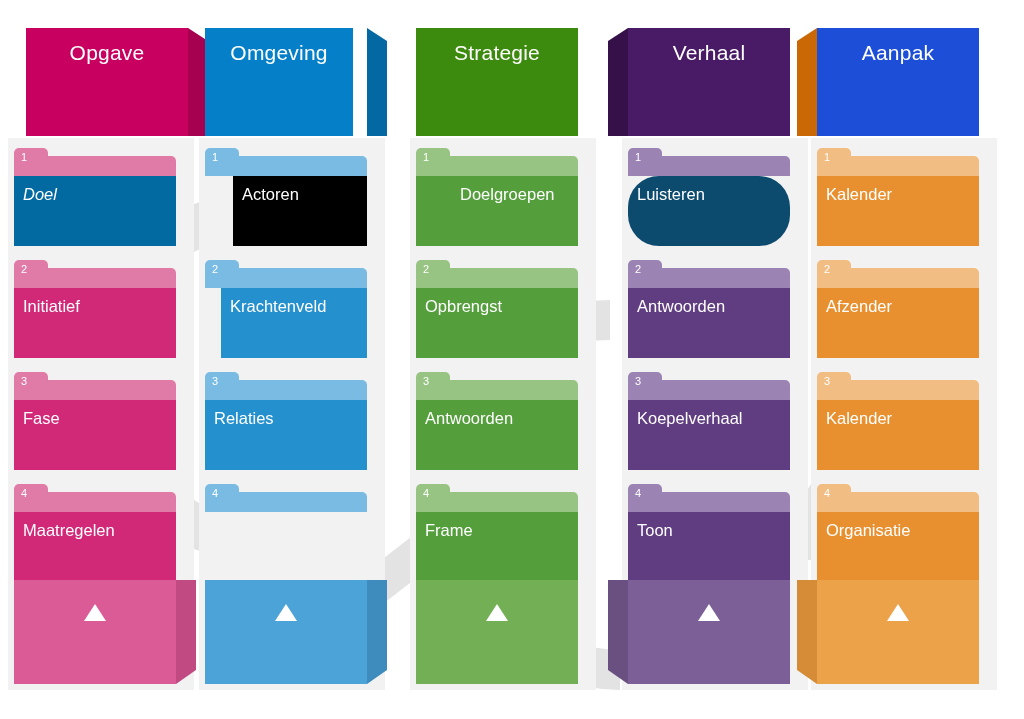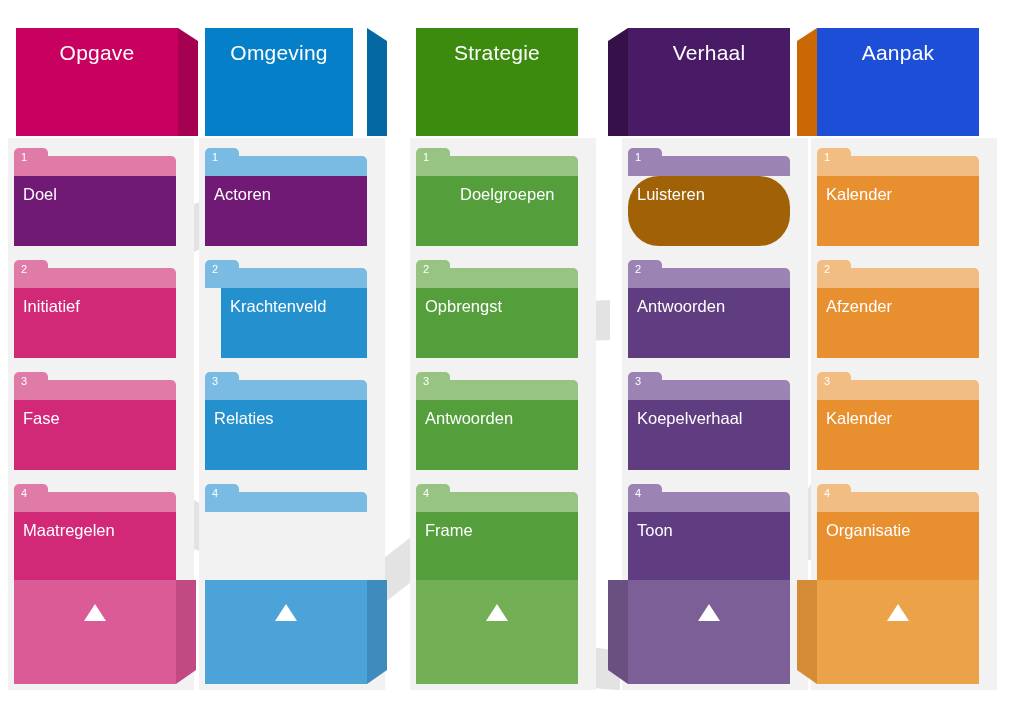--- a/index.html
+++ b/index.html
@@ -81,33 +81,33 @@
     <path d="M440 470 a170 170 0 0 1 170 -170 l0 40 a130 130 0 0 0 -130 130 z"></path>
     <path d="M620 690 a170 170 0 0 1 -170 -170 l40 0 a130 130 0 0 0 130 130 z"></path>
     <path d="M790 560 a150 150 0 0 1 150 -150 l0 42 a108 108 0 0 0 -108 108 z"></path>
     <circle cx="880" cy="640" r="16"></circle>
     <path d="M330 600 l90 -70 l22 28 l-90 70 z"></path>
   </g>
 </svg>
 
 <div id="board">
     <div class="column" style="left: 0px;">
-      <div class="hdr" style="left: 16px; width: 162px; height: 108px;">
+      <div class="hdr" style="left: 26px; width: 162px; height: 108px;">
         <svg class="side" width="20" height="108" viewBox="0 0 20 108" style="left: 162px;">
           <path d="M0,0 L20,13 L20,108 L0,108 Z" fill="#a60050"></path>
         </svg>
         <div class="face" style="width: 162px; height: 108px; background: rgb(200, 0, 95);">
           <span>Opgave</span>
         </div>
       </div>
       <div class="panel" style="left: 8px; top: 138px; width: 186px; height: 552px; background: rgb(242, 242, 242);"></div>
       <div class="card" style="left: 14px; top: 148px; width: 162px; height: 98px;">
         <div class="strip" style="background: rgb(224, 123, 168);"></div>
         <div class="tab2" style="background: rgb(224, 123, 168);"><span>1</span></div>
-        <div class="body" style="background: #701a75;"><span>Doel</span></div>
+        <div class="body" style="background: #0369a1; font-style: italic;"><span>Doel</span></div>
       </div>
       <div class="card" style="left: 14px; top: 260px; width: 162px; height: 98px;">
         <div class="strip" style="background: rgb(224, 123, 168);"></div>
         <div class="tab2" style="background: rgb(224, 123, 168);"><span>2</span></div>
         <div class="body" style="background: rgb(210, 40, 120);"><span>Initiatief</span></div>
       </div>
       <div class="card" style="left: 14px; top: 372px; width: 162px; height: 98px;">
         <div class="strip" style="background: rgb(224, 123, 168);"></div>
         <div class="tab2" style="background: rgb(224, 123, 168);"><span>3</span></div>
         <div class="body" style="background: rgb(210, 40, 120);"><span>Fase</span></div>
@@ -131,21 +131,21 @@
           <path d="M0,0 L20,13 L20,108 L0,108 Z" fill="#0468a3"></path>
         </svg>
         <div class="face" style="width: 148px; height: 108px; background: rgb(5, 128, 200);">
           <span>Omgeving</span>
         </div>
       </div>
       <div class="panel" style="left: 199px; top: 138px; width: 186px; height: 552px; background: rgb(242, 242, 242);"></div>
       <div class="card" style="left: 205px; top: 148px; width: 162px; height: 98px;">
         <div class="strip" style="background: rgb(121, 187, 227);"></div>
         <div class="tab2" style="background: rgb(121, 187, 227);"><span>1</span></div>
-        <div class="body" style="background: #701a75;"><span>Actoren</span></div>
+        <div class="body" style="background: #000000; margin-left: 28px;"><span>Actoren</span></div>
       </div>
       <div class="card" style="left: 205px; top: 260px; width: 162px; height: 98px;">
         <div class="strip" style="background: rgb(121, 187, 227);"></div>
         <div class="tab2" style="background: rgb(121, 187, 227);"><span>2</span></div>
         <div class="body" style="background: rgb(37, 144, 206); margin-left: 16px;"><span>Krachtenveld</span></div>
       </div>
       <div class="card" style="left: 205px; top: 372px; width: 162px; height: 98px;">
         <div class="strip" style="background: rgb(121, 187, 227);"></div>
         <div class="tab2" style="background: rgb(121, 187, 227);"><span>3</span></div>
         <div class="body" style="background: rgb(37, 144, 206);"><span>Relaties</span></div>
@@ -200,21 +200,21 @@
           <path d="M20,0 L0,13 L0,108 L20,108 Z" fill="#351049"></path>
         </svg>
         <div class="face" style="width: 162px; height: 108px; background: rgb(73, 27, 103);">
           <span>Verhaal</span>
         </div>
       </div>
       <div class="panel" style="left: 622px; top: 138px; width: 186px; height: 552px; background: rgb(242, 242, 242);"></div>
       <div class="card" style="left: 628px; top: 148px; width: 162px; height: 98px;">
         <div class="strip" style="background: rgb(155, 132, 180);"></div>
         <div class="tab2" style="background: rgb(155, 132, 180);"><span>1</span></div>
-        <div class="body" style="background: #a16207; border-radius: 31px;"><span>Luisteren</span></div>
+        <div class="body" style="background: #0c4a6e; border-radius: 31px;"><span>Luisteren</span></div>
       </div>
       <div class="card" style="left: 628px; top: 260px; width: 162px; height: 98px;">
         <div class="strip" style="background: rgb(155, 132, 180);"></div>
         <div class="tab2" style="background: rgb(155, 132, 180);"><span>2</span></div>
         <div class="body" style="background: rgb(96, 60, 128);"><span>Antwoorden</span></div>
       </div>
       <div class="card" style="left: 628px; top: 372px; width: 162px; height: 98px;">
         <div class="strip" style="background: rgb(155, 132, 180);"></div>
         <div class="tab2" style="background: rgb(155, 132, 180);"><span>3</span></div>
         <div class="body" style="background: rgb(96, 60, 128);"><span>Koepelverhaal</span></div>

